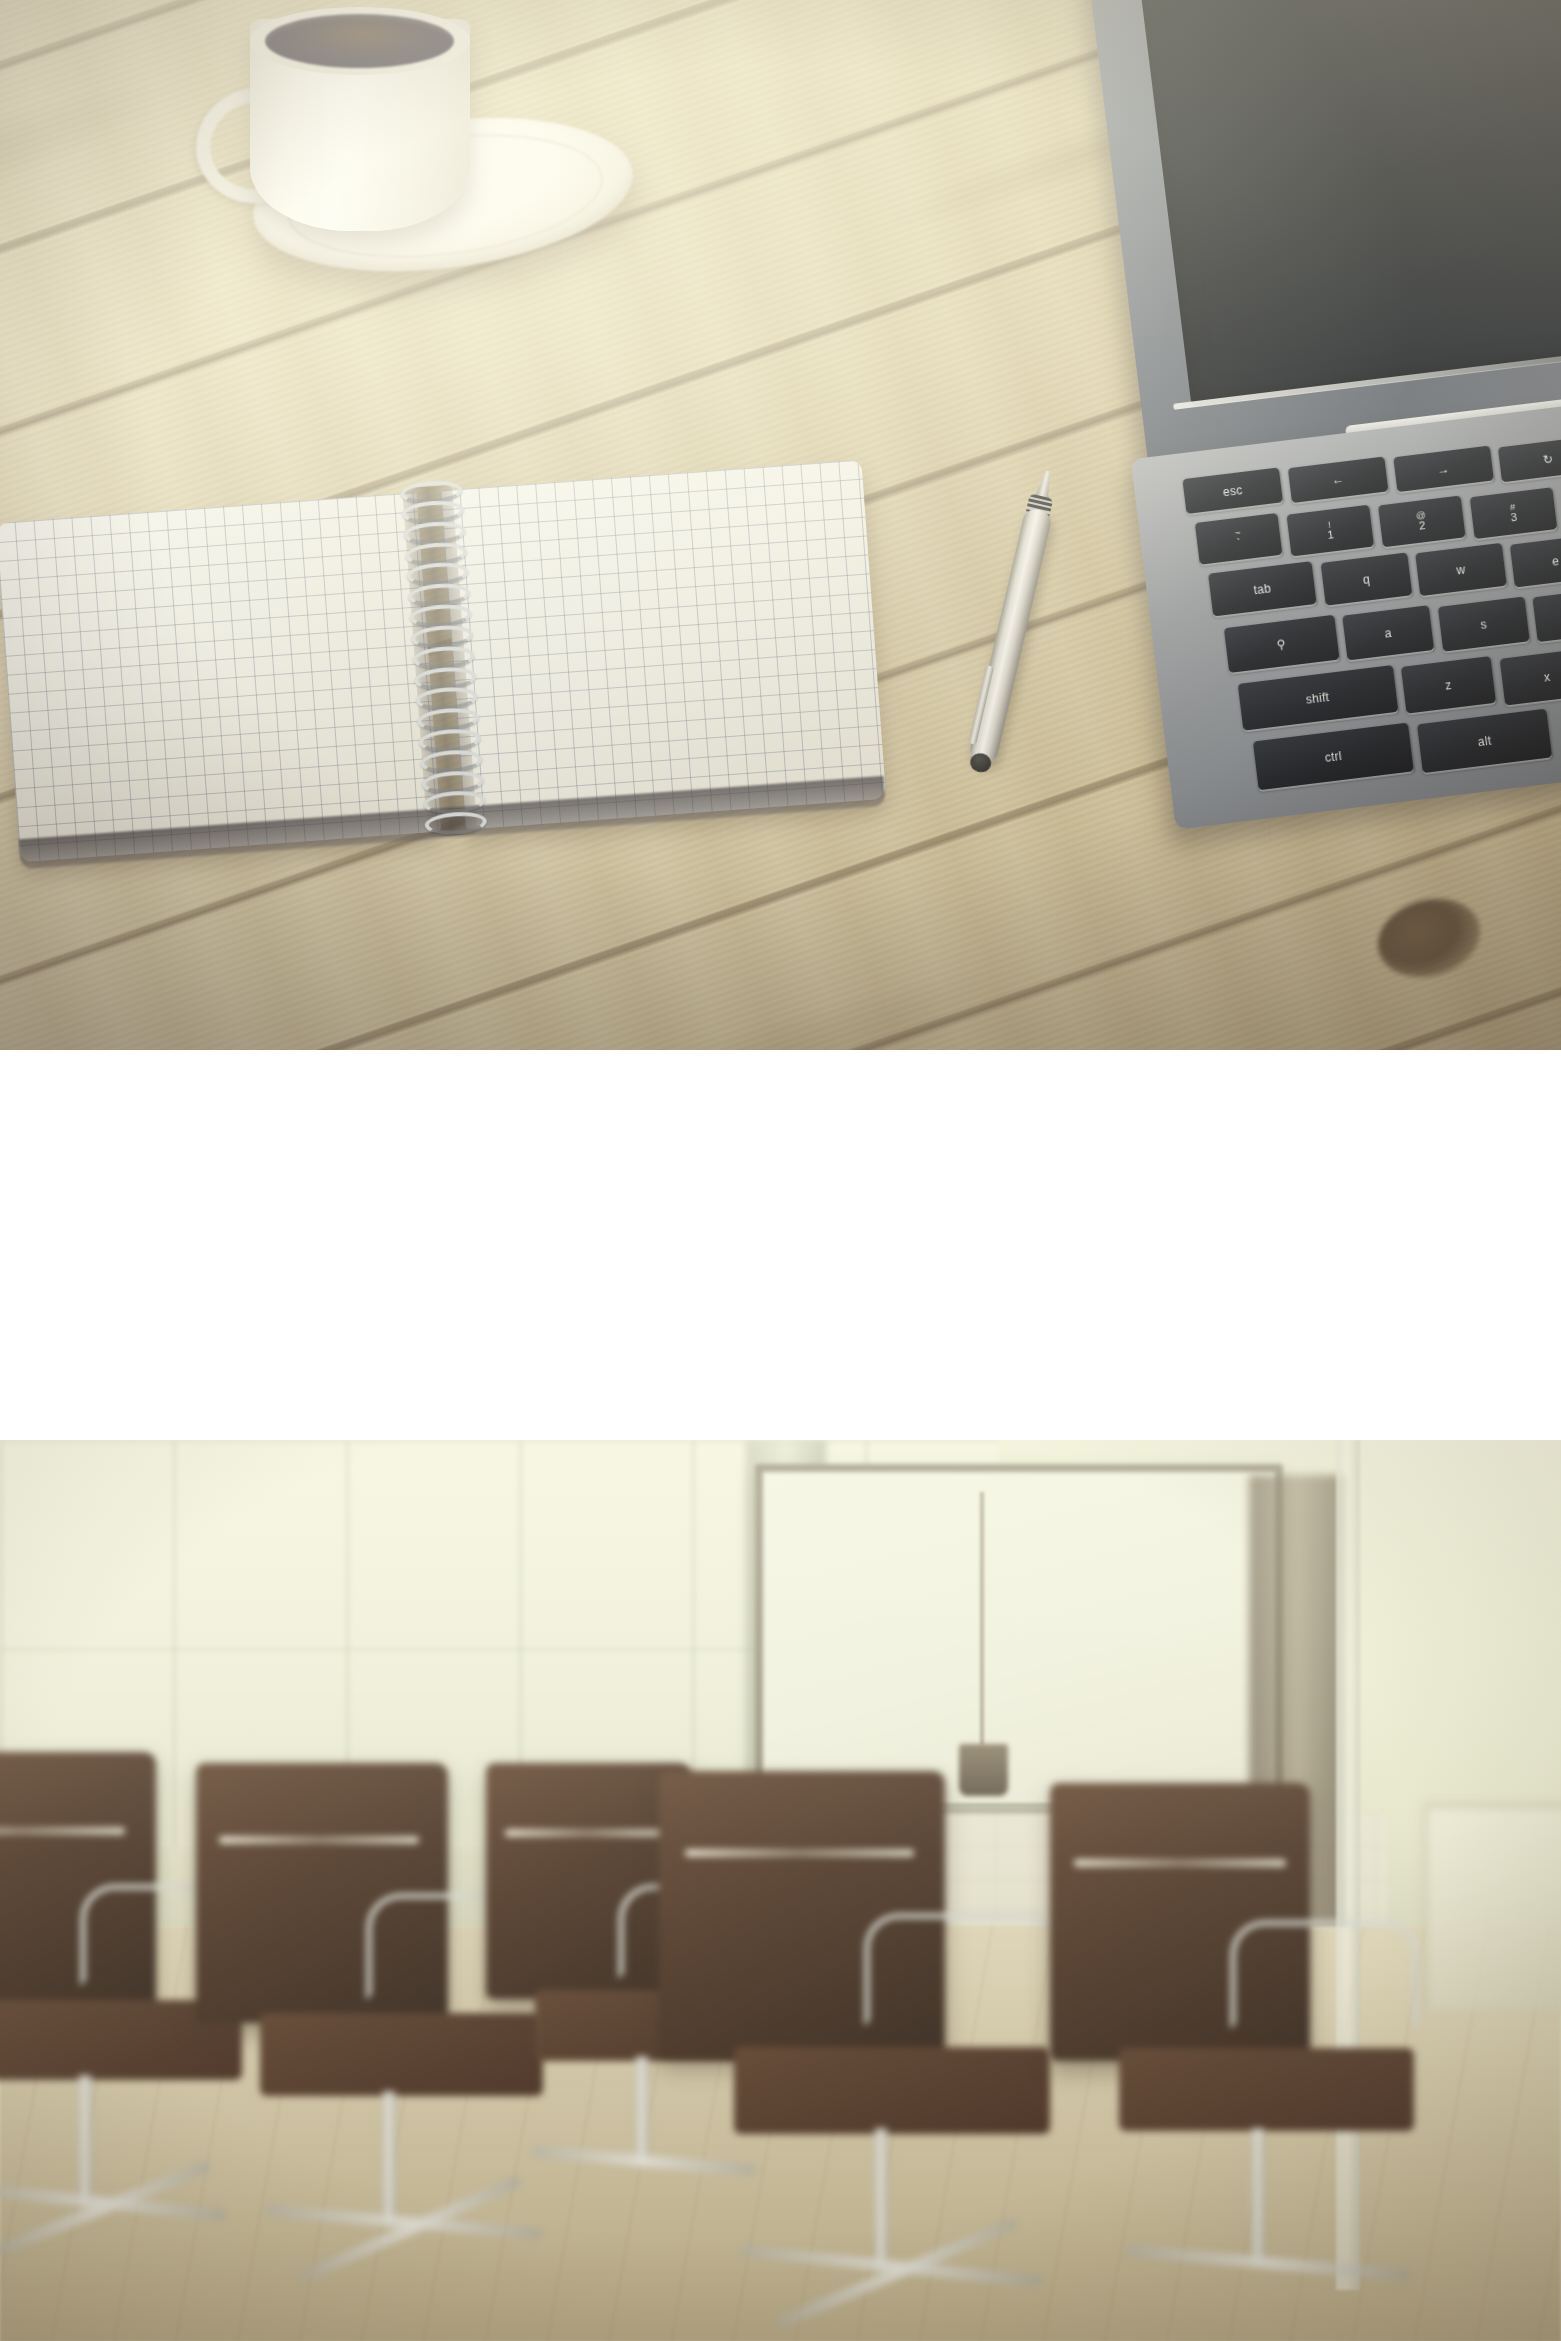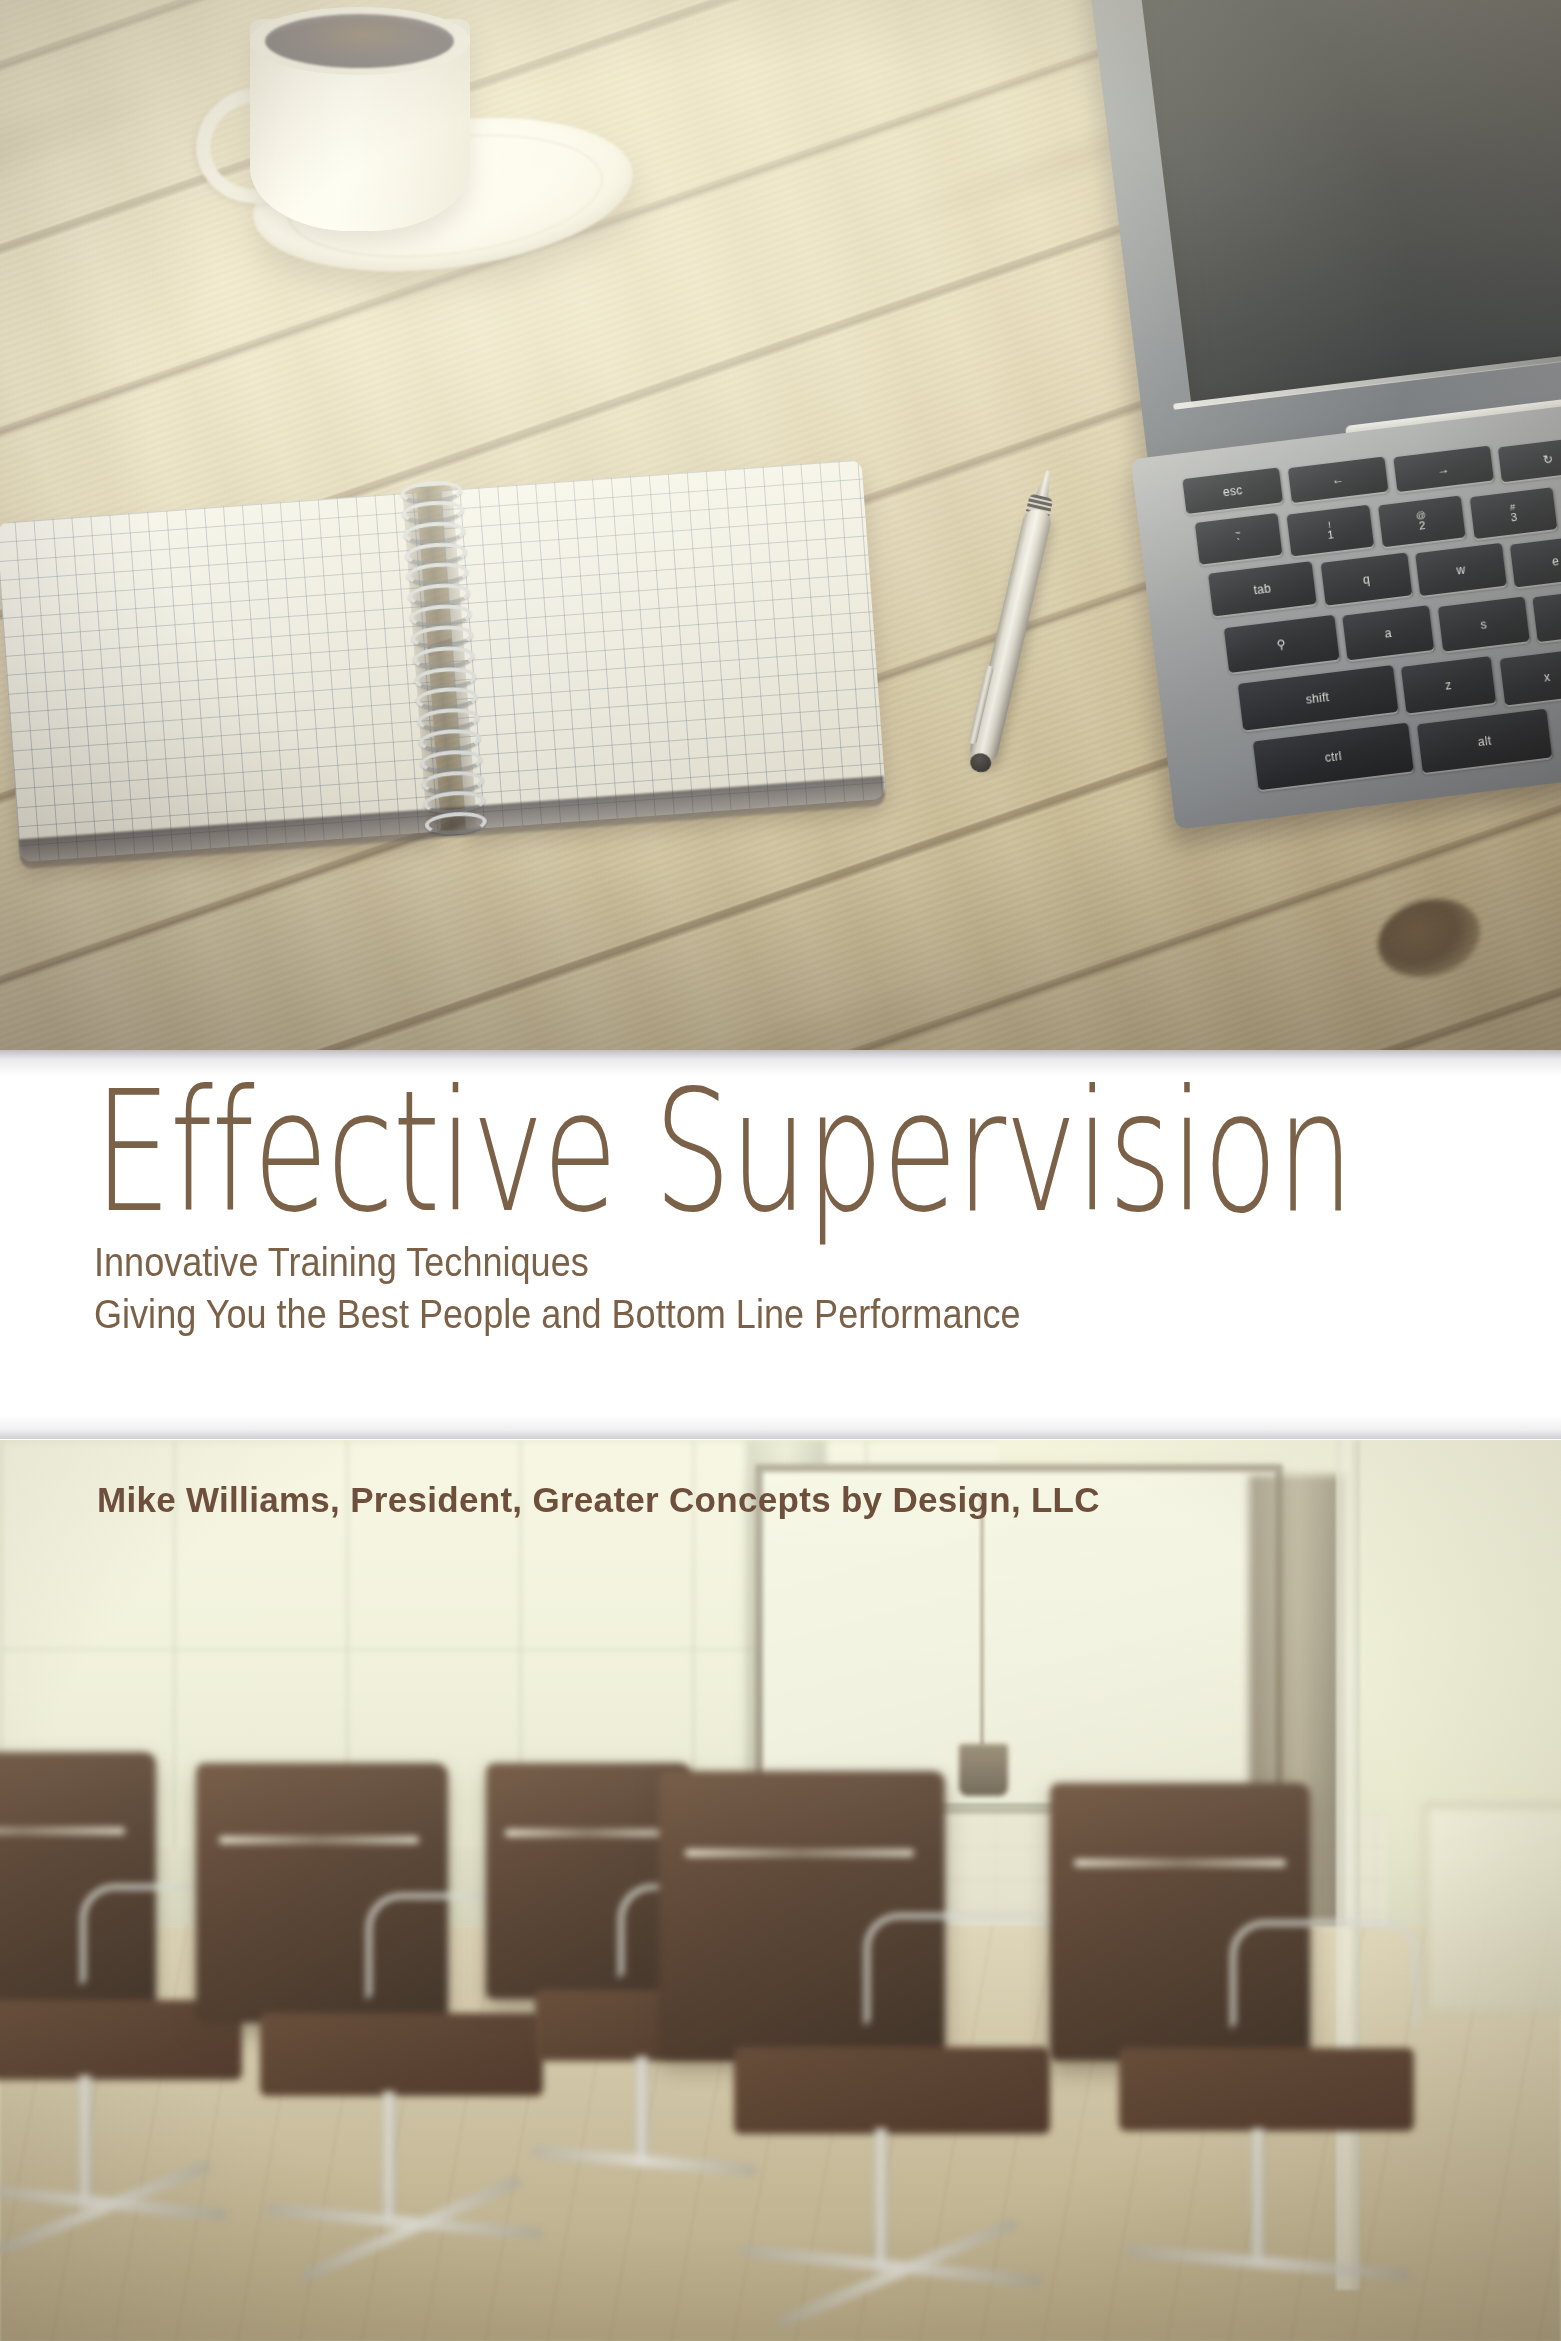--- a/index.html
+++ b/index.html
@@ -629,31 +629,20 @@
       <div class="pen-grip"></div>
       <div class="pen-body"></div>
       <div class="pen-clip"></div>
       <div class="pen-end"></div>
     </div>
 
     <div class="desk-grade"></div>
     <div class="desk-vignette"></div>
   </div>
 
-  <div class="title-band">
-    <div class="band-shadow-top"></div>
-
-    <h1 class="book-title">Effective Supervision</h1>
-
-    <p class="subtitle-line subtitle-1">Innovative Training Techniques</p>
-
-    <p class="subtitle-line subtitle-2">Giving You the Best People and Bottom Line Performance</p>
-
-    <div class="band-shadow-bot"></div>
-  </div>
 
   <div class="photo-room">
 
     <div class="room-wall"></div>
     <div class="room-windows"></div>
     <div class="room-column"></div>
     <div class="whiteboard"></div>
     <div class="wb-tray"></div>
     <div class="brick-wall"></div>
     <div class="dark-pillar"></div>
@@ -706,17 +695,16 @@
       <div class="ch-back" style="left:0;   top:0;   width:260px; height:278px;"></div>
       <div class="ch-band" style="left:24px; top:76px; width:212px;"></div>
       <div class="ch-arm" style="left:180px;top:137px; width:177px; height:97px;"></div>
       <div class="ch-seat" style="left:69px; top:265px; width:295px; height:83px;"></div>
       <div class="ch-post" style="left:201px;top:345px; height:137px;"></div>
       <div class="ch-star" style="left:75px; top:474px; width:286px; transform:rotate(5deg);"></div>
     </div>
 
     <div class="room-grade"></div>
 
-    <p class="author-line">Mike Williams, President, Greater Concepts by Design, LLC</p>
   </div>
 
 </div>
 
 
 </body></html>

